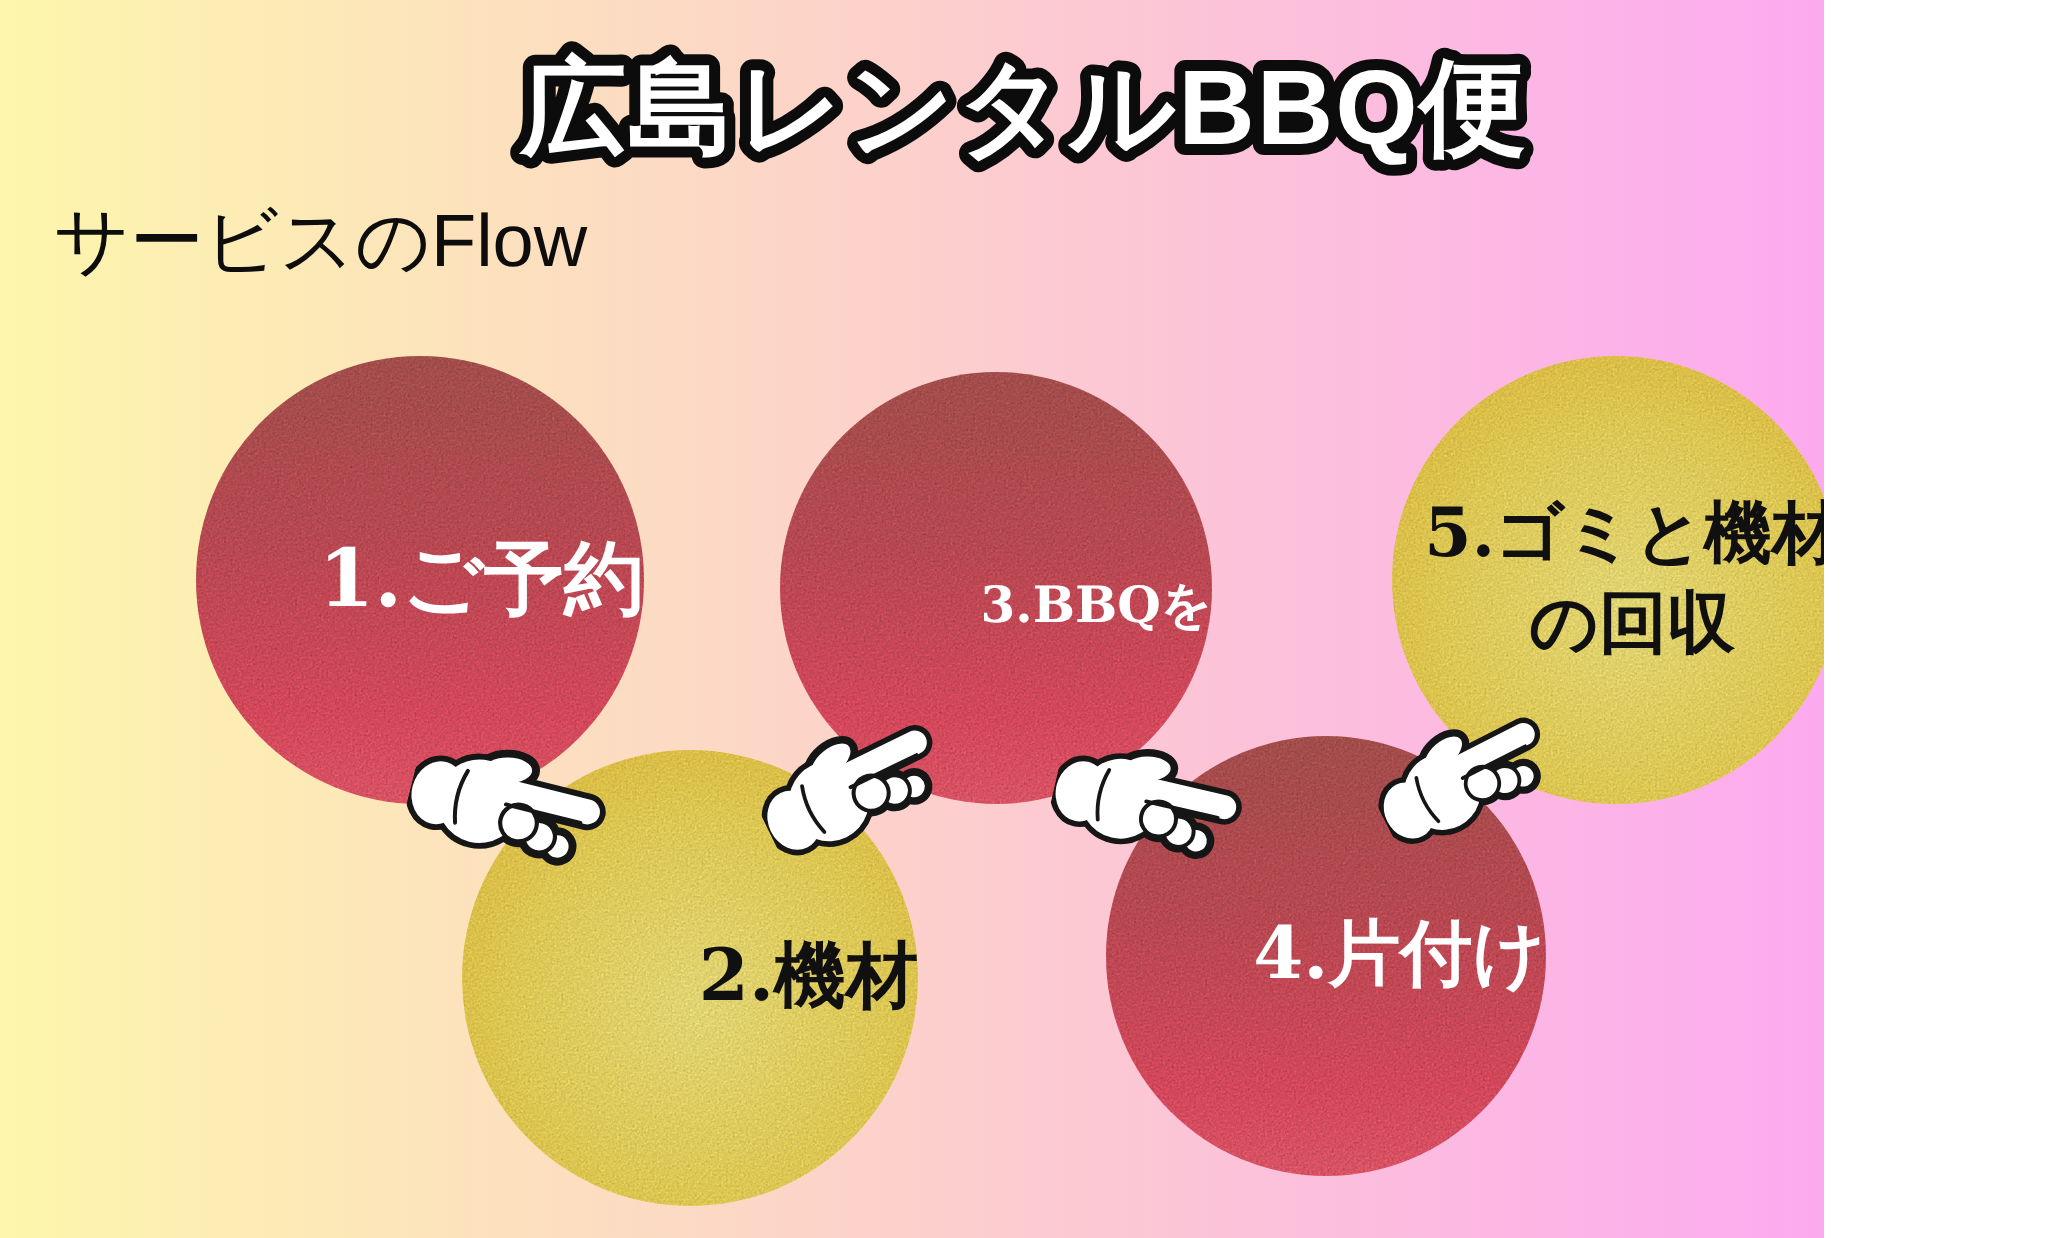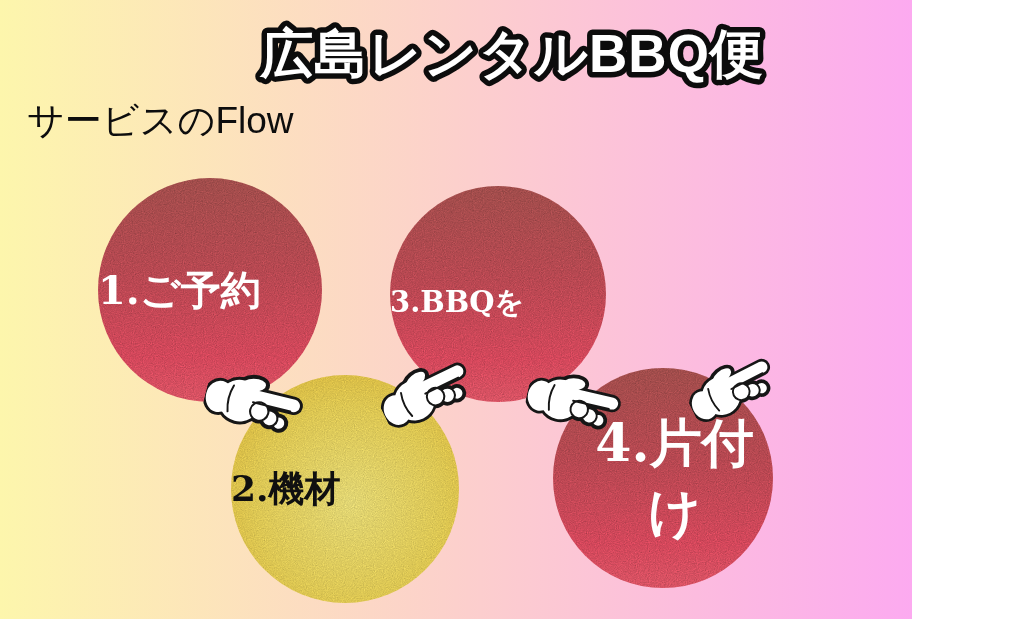--- a/index.html
+++ b/index.html
@@ -17,41 +17,41 @@
     font-size:53px;
     letter-spacing:1px;
   }
   .subtitle{
     position:absolute;left:0;top:96px;width:100%;
     text-align:left;
     font-size:37px;font-weight:400;color:#0d0d0d;margin-left:27px;
   }
   .circle{
     position:absolute;border-radius:50%;overflow:hidden;
-    display:flex;align-items:center;justify-content:flex-start;text-align:center;
+    display:flex;align-items:center;justify-content:flex-end;text-align:center;
   }
   .circle .noise{position:absolute;left:0;top:0;width:100%;height:100%;}
   .circle-label{
     position:relative;
     font-family:"DejaVu Serif","Liberation Serif",serif;
     font-weight:700;line-height:1.32;
   }
   .red  .circle-label{color:#ffffff;}
   .yellow .circle-label{color:#101010;}
   .red{background:linear-gradient(180deg,#bb5a58 0%,#d5545f 42%,#f5536a 80%,#fb6174 100%);}
   .yellow{background:radial-gradient(circle at 52% 56%,#f9ec80 0%,#f4dc5c 55%,#edc43a 100%);}
   .c1{left:98px; top:178px;width:224px;height:224px;}
   .c2{left:231px;top:375px;width:228px;height:228px;}
   .c3{left:390px;top:186px;width:216px;height:216px;}
   .c4{left:553px;top:368px;width:220px;height:220px;}
   .c5{left:696px;top:178px;width:224px;height:224px;}
   .c1 .circle-label{font-size:40px;}
   .c2 .circle-label{font-size:36px;}
-  .c3 .circle-label{font-size:29px;margin-top:16px;}
-  .c4 .circle-label{font-size:52px;margin-left:23px;}
+  .c3 .circle-label{font-size:25px;margin-top:16px;}
+  .c4 .circle-label{font-size:36px;margin-left:23px;}
   .c5 .circle-label{font-size:34px;}
   .hand{position:absolute;}
   .h1{left:205px;top:366px;width:100px;height:70px;transform:rotate(14deg);}
   .h2{left:378px;top:358px;width:96px; height:67px;transform:rotate(-26deg);}
   .h3{left:527px;top:366px;width:96px; height:67px;transform:rotate(13deg);}
   .h4{left:686px;top:355px;width:92px; height:64px;transform:rotate(-27deg);}
   .defs-svg{position:absolute;width:0;height:0;}
 </style>
 </head>
 <body>
@@ -129,20 +129,29 @@
   <div class="circle red c4">
     <svg class="noise">
         <rect width="100%" height="100%" filter="url(#grainF)" opacity="0.5"></rect>
       </svg>
     <div class="circle-label">
       <div>4.片付け</div>
       <div></div>
     </div>
   </div>
 
+  <div class="circle yellow c5">
+    <svg class="noise">
+        <rect width="100%" height="100%" filter="url(#grainF)" opacity="0.35"></rect>
+      </svg>
+    <div class="circle-label">
+      <div>5.ゴミと機材</div>
+      <div>の回収</div>
+    </div>
+  </div>
 
   <svg class="hand h1">
       <use href="#handSym"></use>
     </svg>
   <svg class="hand h2">
       <use href="#handSym"></use>
     </svg>
   <svg class="hand h3">
       <use href="#handSym"></use>
     </svg>

